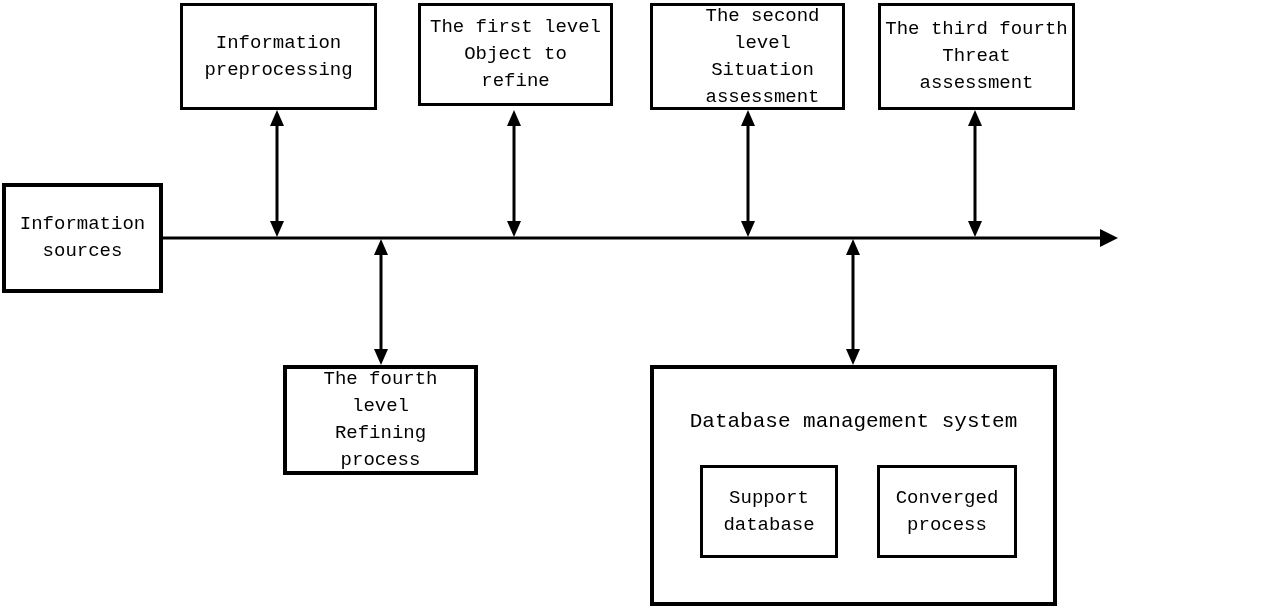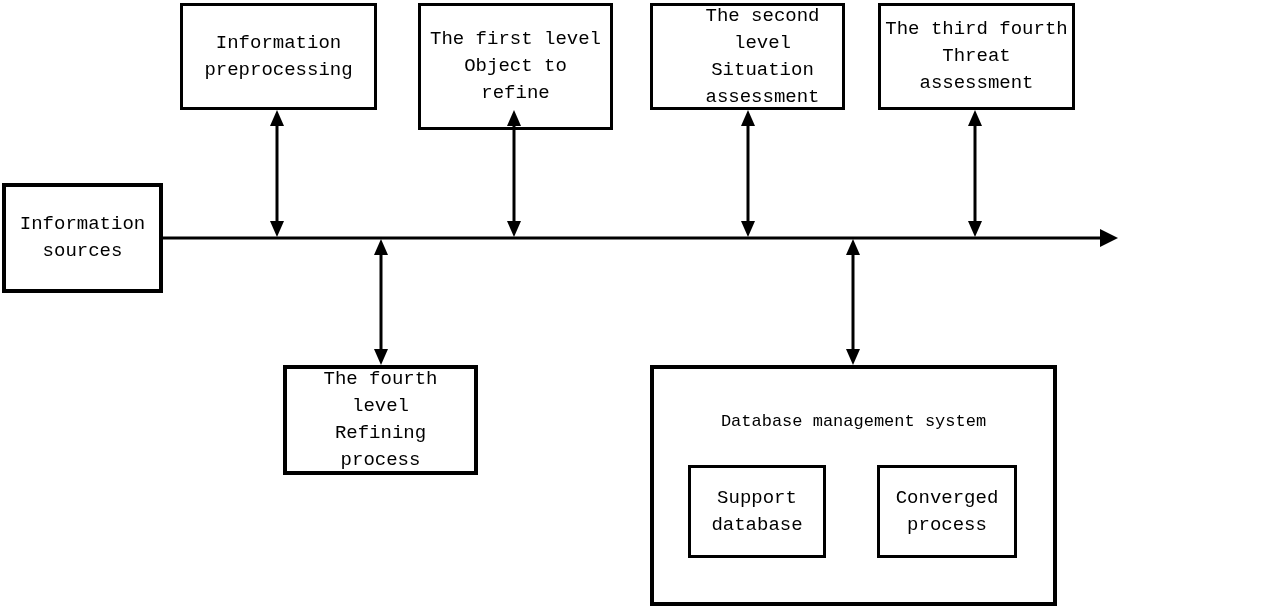--- a/index.html
+++ b/index.html
@@ -23,31 +23,31 @@
   }
   .label{
     white-space:pre-line;
     font-size:19px;
     line-height:27px;
     letter-spacing:0px;
   }
   
   #box-info-sources      {left:2px;   top:183px; width:161px; height:110px; border-width:4px;}
   #box-info-preprocess   {left:180px; top:3px;   width:197px; height:107px;}
-  #box-first-level       {left:418px; top:3px;   width:195px; height:127px;}
+  #box-first-level       {left:418px; top:3px;   width:195px; height:103px;}
   #box-second-level      {left:650px; top:3px;   width:195px; height:107px;padding-left:30px;}
   #box-third-level       {left:878px; top:3px;   width:197px; height:107px;}
   #box-man-machine       {left:1118px;top:185px; width:162px; height:108px;}
   #box-fourth-level      {left:283px; top:365px; width:195px; height:110px; border-width:4px;}
   #box-dbms              {left:650px; top:365px; width:407px; height:241px; border-width:4px; display:block;}
   #dbms-title{
     position:absolute; left:0; top:39px; width:100%;
-    text-align:center; font-size:17px; line-height:27px;
+    text-align:center; font-size:21px; line-height:27px;
   }
-  #box-support-db        {left:34px;  top:96px;  width:138px; height:93px; position:absolute;}
+  #box-support-db        {left:46px;  top:96px;  width:138px; height:93px; position:absolute;}
   #box-converged-db      {left:223px; top:96px;  width:140px; height:93px; position:absolute;}
   #arrow-layer{
     position:absolute; left:0; top:0; width:1280px; height:610px;
     pointer-events:none;
   }
 </style>
 </head>
 <body>
 
 <div id="stage">

